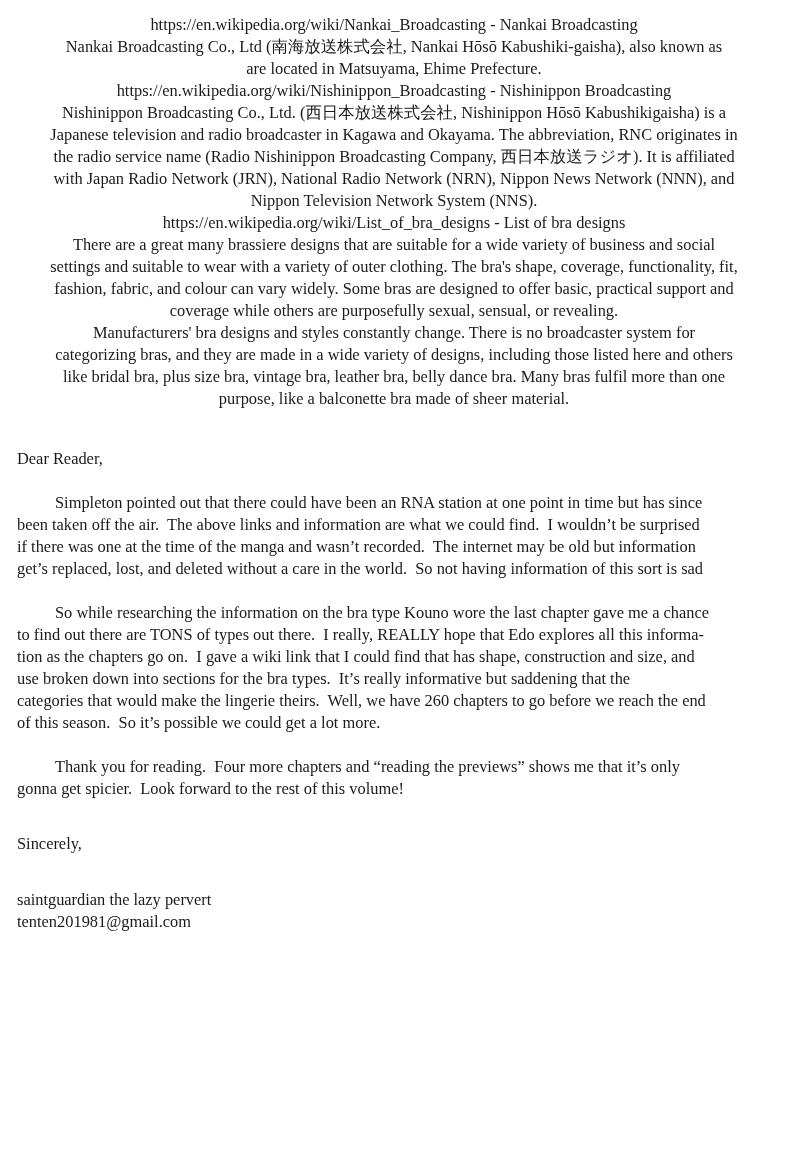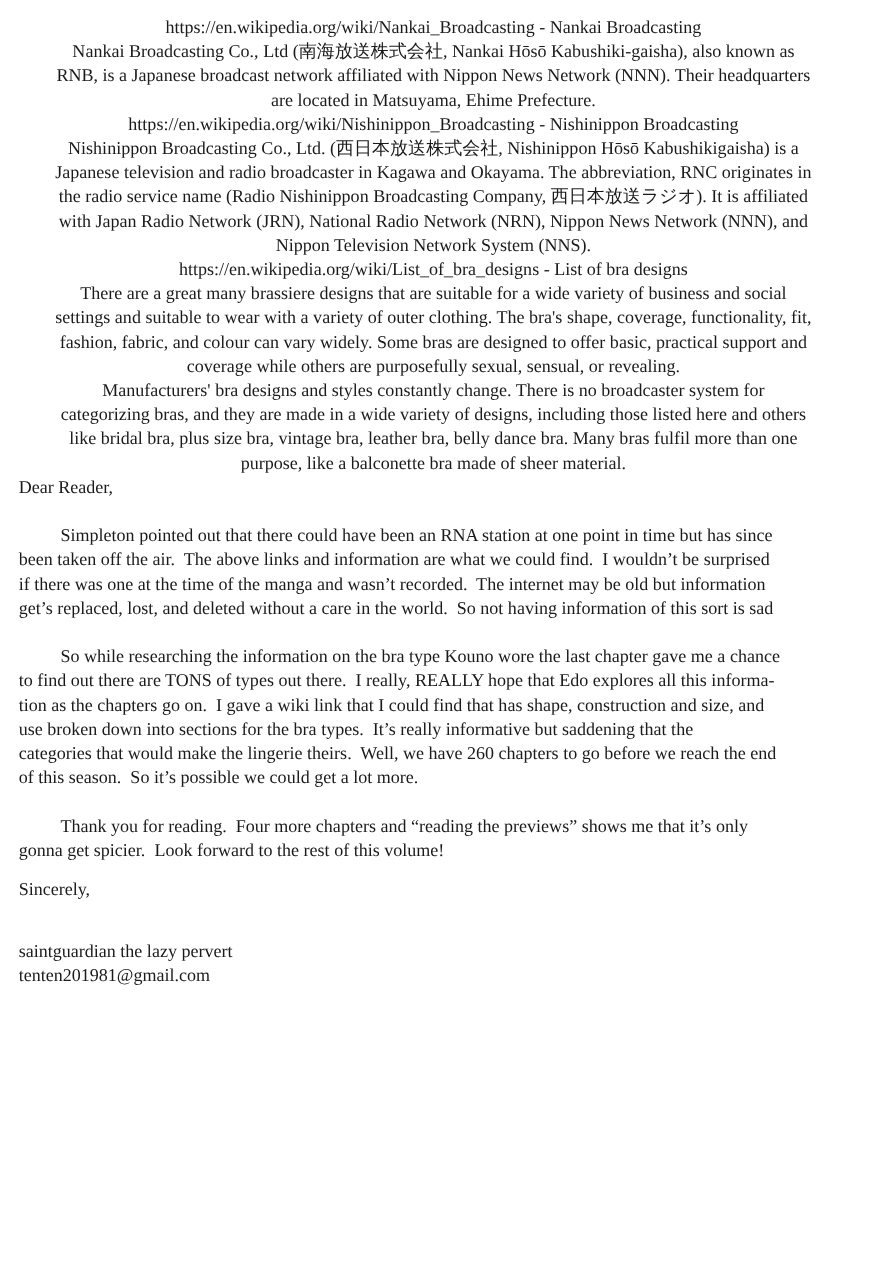--- a/index.html
+++ b/index.html
@@ -26,43 +26,43 @@
     line-height: 22px;
     white-space: pre-wrap;
   }
   .refs .line {
     text-align: center;
   }
   .letter .line {
     text-align: left;
   }
   .salutation {
+    margin-top: 38px;
   }
   .para {
     margin-top: 22px;
   }
   .para .line.first {
     text-indent: 38px;
   }
   .closing {
-    margin-top: 14px;
+    margin-top: 33px;
   }
   .sig-block {
     margin-top: 34px;
   }
 </style>
 </head>
 <body>
 
 <div class="page">
 
   <div class="refs">
     <div class="line">https://en.wikipedia.org/wiki/Nankai_Broadcasting - Nankai Broadcasting</div>
     <div class="line">Nankai Broadcasting Co., Ltd (南海放送株式会社, Nankai Hōsō Kabushiki-gaisha), also known as</div>
-    <div class="line">RNB, is a Japanese broadcast network affiliated with Nippon News Network (NNN). Their headquarters</div>
     <div class="line">are located in Matsuyama, Ehime Prefecture.</div>
     <div class="line">https://en.wikipedia.org/wiki/Nishinippon_Broadcasting - Nishinippon Broadcasting</div>
     <div class="line">Nishinippon Broadcasting Co., Ltd. (西日本放送株式会社, Nishinippon Hōsō Kabushikigaisha) is a</div>
     <div class="line">Japanese television and radio broadcaster in Kagawa and Okayama. The abbreviation, RNC originates in</div>
     <div class="line">the radio service name (Radio Nishinippon Broadcasting Company, 西日本放送ラジオ). It is affiliated</div>
     <div class="line">with Japan Radio Network (JRN), National Radio Network (NRN), Nippon News Network (NNN), and</div>
     <div class="line">Nippon Television Network System (NNS).</div>
     <div class="line">https://en.wikipedia.org/wiki/List_of_bra_designs - List of bra designs</div>
     <div class="line">There are a great many brassiere designs that are suitable for a wide variety of business and social</div>
     <div class="line">settings and suitable to wear with a variety of outer clothing. The bra's shape, coverage, functionality, fit,</div>

